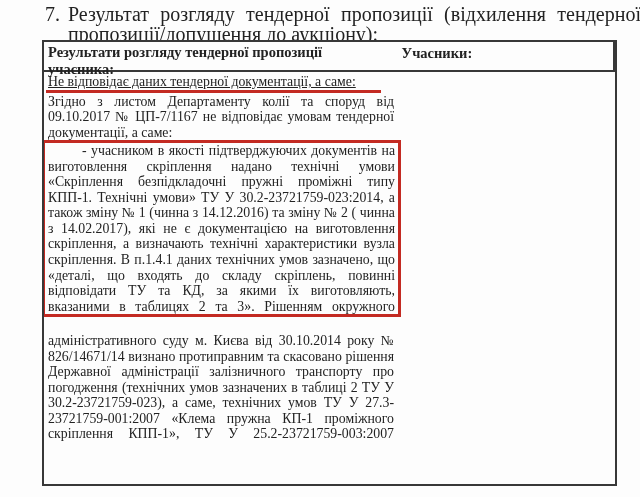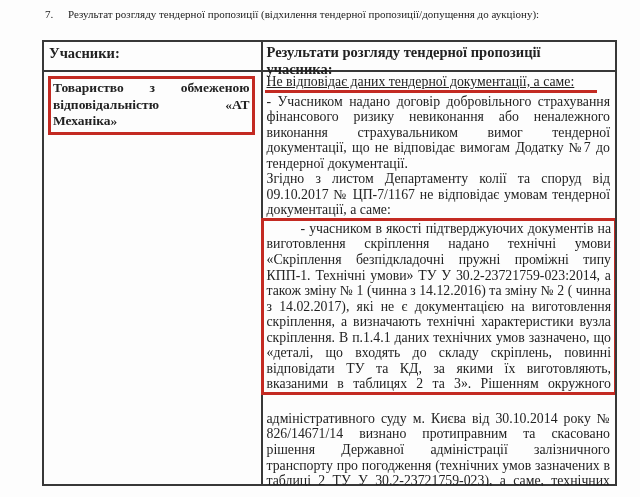--- a/index.html
+++ b/index.html
@@ -8,21 +8,21 @@
     background:#fdfdfd;
     font-family:"Liberation Serif", serif;
     color:#222;
     position:relative;
     overflow:hidden;
   }
   .heading{
     position:absolute;
     left:45px; top:5px; width:573px;
     margin:0;
-    font-size:11px; line-height:19.5px;
+    font-size:20px; line-height:19.5px;
     text-align:justify;
     padding-left:23px; text-indent:-23px;
   }
   .heading .num{display:inline-block;width:23px;text-indent:0;}
   .doc-table{
     position:absolute;
     left:42px; top:40px; width:575px; height:446px;
     border:2px solid #383838;
     box-sizing:border-box;
     background:#fdfdfd;
@@ -61,37 +61,33 @@
 </head>
 <body>
 
 <div>
 
   <p class="heading"><span class="num">7.</span><span>Результат розгляду тендерної пропозиції (відхилення тендерної пропозиції/допущення до аукціону):</span></p>
 
   <div class="doc-table">
 
     <div class="t-row t-head">
+      <div class="cell c-right">Результати розгляду тендерної пропозиції учасника:</div>
       <div class="cell c-left">Учасники:</div>
-      <div class="cell c-right">Результати розгляду тендерної пропозиції учасника:</div>
     </div>
 
     <div class="t-row t-body">
 
-      <div class="cell c-left">
-        <div class="participant-box">Товариство з обмеженою відповідальністю «АТ Механіка»</div>
-      </div>
 
       <div class="cell c-right rtext">
 
         <div class="verdict-wrap">
           <p class="verdict">Не відповідає даних тендерної документації, а саме:</p>
         </div>
 
-        <p>- Учасником надано договір добровільного страхування фінансового ризику невиконання або неналежного виконання страхувальником вимог тендерної документації, що не відповідає вимогам Додатку №7 до тендерної документації.</p>
 
         <p>Згідно з листом Департаменту колії та споруд від 09.10.2017 № ЦП-7/1167 не відповідає умовам тендерної документації, а саме:</p>
 
         <div class="result-red-box">
           <p>- учасником в якості підтверджуючих документів на виготовлення скріплення надано технічні умови «Скріплення безпідкладочні пружні проміжні типу КПП-1. Технічні умови» ТУ У 30.2-23721759-023:2014, а також зміну № 1 (чинна з 14.12.2016) та зміну № 2 ( чинна з 14.02.2017), які не є документацією на виготовлення скріплення, а визначають технічні характеристики вузла скріплення. В п.1.4.1 даних технічних умов зазначено, що «деталі, що входять до складу скріплень, повинні відповідати ТУ та КД, за якими їх виготовляють, вказаними в таблицях 2 та 3». Рішенням окружного</p>
         </div>
 
         <p class="p-last">адміністративного суду м. Києва від 30.10.2014 року № 826/14671/14 визнано протиправним та скасовано рішення Державної адміністрації залізничного транспорту про погодження (технічних умов зазначених в таблиці 2 ТУ У 30.2-23721759-023), а саме, технічних умов ТУ У 27.3-23721759-001:2007 «Клема пружна КП-1 проміжного скріплення КПП-1», ТУ У 25.2-23721759-003:2007</p>
 
       </div>

